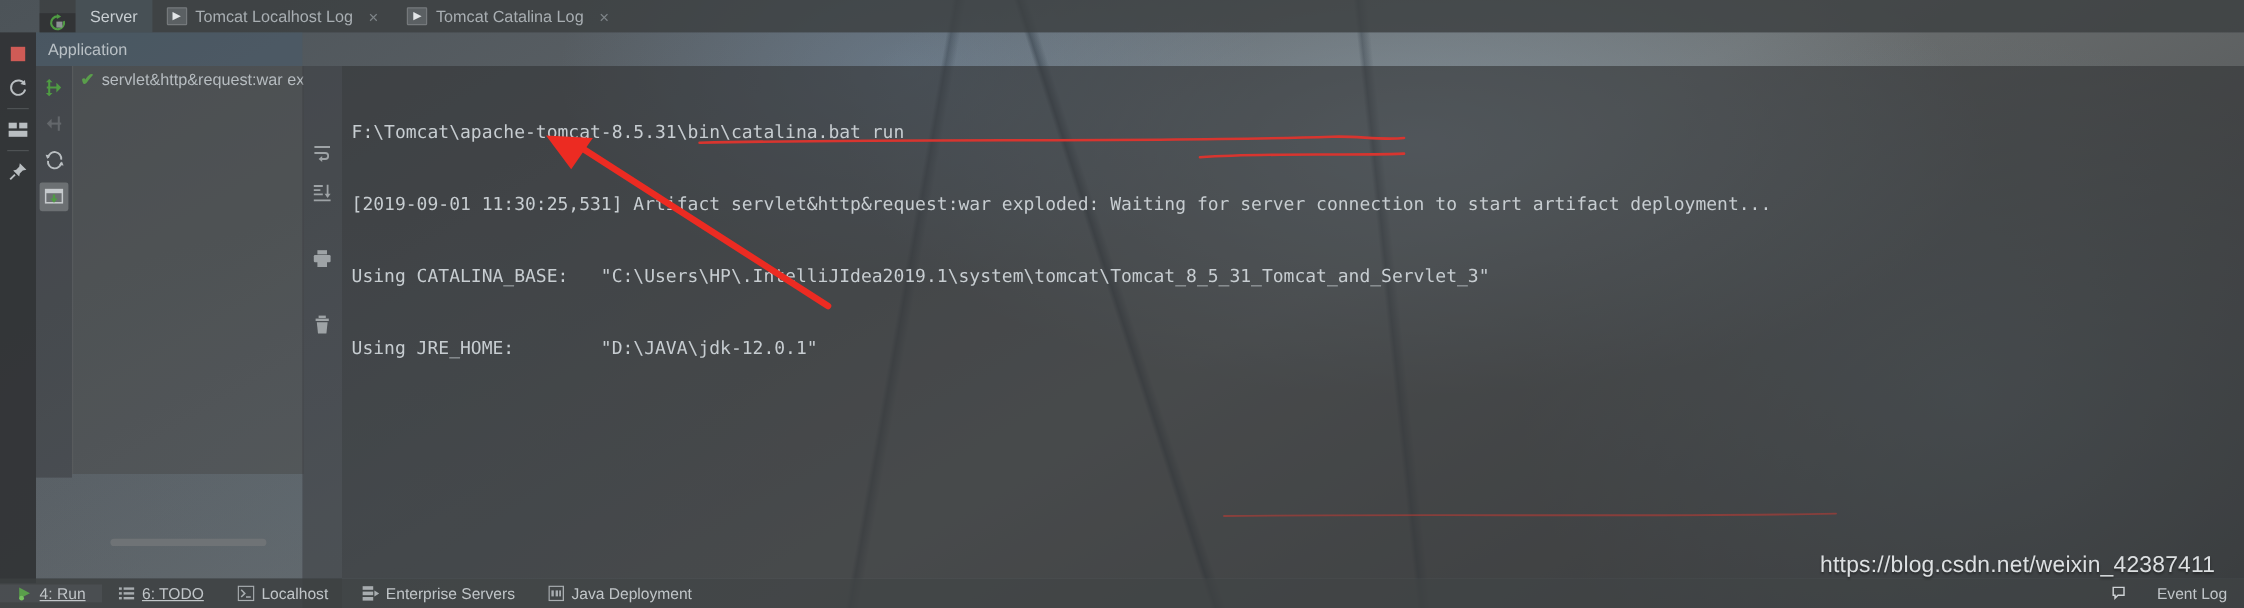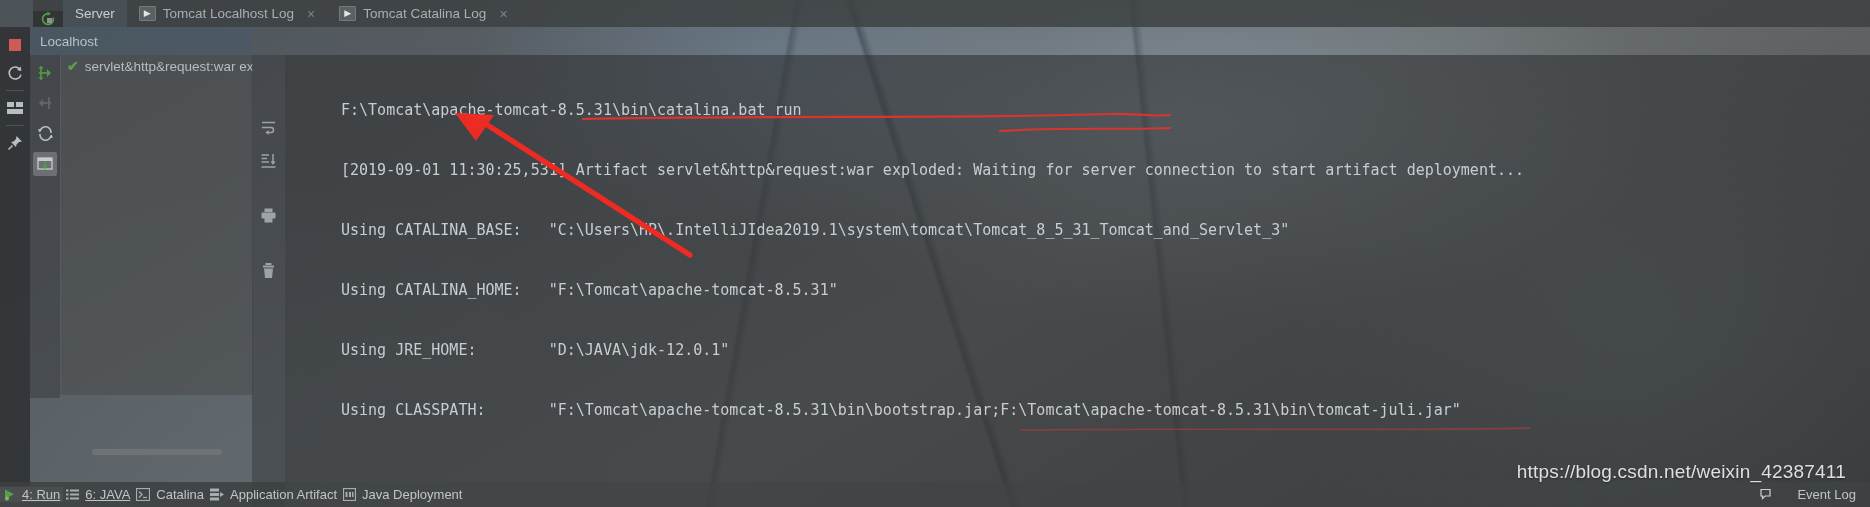--- a/index.html
+++ b/index.html
@@ -108,34 +108,34 @@
   }
   .cg-btn{width:33px;height:33px;display:flex;align-items:center;justify-content:center;}
   .console{
     position:absolute;left:33px;top:0;width:1585px;height:427px;
     background:rgba(50,52,53,.62);
     font-family:"DejaVu Sans Mono","Liberation Mono",monospace;
     font-size:15px;line-height:20px;
     padding:5px 0 0 8px;box-sizing:border-box;
     overflow:hidden;white-space:pre;
   }
-  .ln{height:20px;margin-left:48px;}
+  .ln{height:20px;}
   .c-white{color:#c7cdd1;}
 
   
   #annot{position:absolute;left:0;top:0;width:1870px;height:507px;pointer-events:none;z-index:5;}
 
   
   .statusbar{
     position:absolute;left:0;bottom:0;width:1870px;height:25px;
     background:rgba(60,63,65,.85);
     display:flex;align-items:center;gap:0;
     color:#c0c5c8;font-size:13px;
   }
-  .sb-item{display:flex;align-items:center;gap:6px;padding:0 3px;white-space:nowrap;}
+  .sb-item{display:flex;align-items:center;gap:6px;padding:0 14px;white-space:nowrap;}
   .sb-item.first{background:rgba(75,79,82,.9);}
   .sb-u{text-decoration:underline;}
   .sb-right{margin-left:auto;display:flex;align-items:center;gap:23px;padding-right:14px;}
 
   
   .hscroll{
     position:absolute;left:62px;top:394px;width:130px;height:6px;
     background:#6f7376;border-radius:3px;
   }
 
@@ -215,21 +215,21 @@
         <svg width="16" height="16" viewBox="0 0 16 16">
           <path d="M9.5 1 L15 6.5 L12 7 L9.5 9.5 L9 12 L4 7 L6.5 6.5 L9 4 Z" fill="#b9bec1"></path>
           <line x1="5.5" y1="10.5" x2="1.5" y2="14.5" stroke="#b9bec1" stroke-width="1.6"></line>
         </svg>
       </span>
     </div>
   </div>
 
   <div class="hdrrow">
     <div class="hdr-dep">
-      <span>Localhost</span>
+      <span>Application</span>
     </div>
   </div>
 
   <div class="depwrap">
     <div class="dep-tools">
       <div class="lt-btn">
         <span>
           <svg width="18" height="18" viewBox="0 0 18 18">
             <line x1="3" y1="9" x2="14" y2="9" stroke="#4f9c43" stroke-width="1.7"></line>
             <path d="M11 5 L15 9 L11 13 Z" fill="#4f9c43"></path>
@@ -319,23 +319,21 @@
             <path d="M4 6.5 H13 L12 16 H5 Z" fill="#9ea3a6"></path>
           </svg>
         </span>
       </div>
     </div>
 
     <div class="console">
       <div class="ln c-white">F:\Tomcat\apache-tomcat-8.5.31\bin\catalina.bat run</div>
       <div class="ln c-white">[2019-09-01 11:30:25,531] Artifact servlet&amp;http&amp;request:war exploded: Waiting for server connection to start artifact deployment...</div>
       <div class="ln c-white">Using CATALINA_BASE:   "C:\Users\HP\.IntelliJIdea2019.1\system\tomcat\Tomcat_8_5_31_Tomcat_and_Servlet_3"</div>
-      <div class="ln c-white">Using CATALINA_HOME:   "F:\Tomcat\apache-tomcat-8.5.31"</div>
       <div class="ln c-white">Using JRE_HOME:        "D:\JAVA\jdk-12.0.1"</div>
-      <div class="ln c-white">Using CLASSPATH:       "F:\Tomcat\apache-tomcat-8.5.31\bin\bootstrap.jar;F:\Tomcat\apache-tomcat-8.5.31\bin\tomcat-juli.jar"</div>
       
       
       
       
       
       
       
       
       
       
@@ -358,44 +356,44 @@
       <span>
         <svg width="13" height="13" viewBox="0 0 13 13">
           <rect x="0" y="1.5" width="2.5" height="2" fill="#a8adb0"></rect>
             <rect x="4" y="1.5" width="9" height="2" fill="#a8adb0"></rect>
           <rect x="0" y="5.5" width="2.5" height="2" fill="#a8adb0"></rect>
             <rect x="4" y="5.5" width="9" height="2" fill="#a8adb0"></rect>
           <rect x="0" y="9.5" width="2.5" height="2" fill="#a8adb0"></rect>
             <rect x="4" y="9.5" width="9" height="2" fill="#a8adb0"></rect>
         </svg>
       </span>
-      <span class="sb-u">6: JAVA</span>
+      <span class="sb-u">6: TODO</span>
     </div>
 
     <div class="sb-item">
       <span>
         <svg width="14" height="13" viewBox="0 0 14 13">
           <rect x="0.5" y="0.5" width="13" height="12" fill="none" stroke="#a8adb0" stroke-width="1.2"></rect>
           <path d="M3 3.5 L6 6.5 L3 9.5" fill="none" stroke="#a8adb0" stroke-width="1.3"></path>
           <line x1="7" y1="9.5" x2="11" y2="9.5" stroke="#a8adb0" stroke-width="1.3"></line>
         </svg>
       </span>
-      <span>Catalina</span>
+      <span>Localhost</span>
     </div>
 
     <div class="sb-item">
       <span>
         <svg width="14" height="13" viewBox="0 0 14 13">
           <rect x="0" y="0.5" width="9" height="3" fill="#a8adb0"></rect>
           <rect x="0" y="5" width="9" height="3" fill="#a8adb0"></rect>
           <rect x="0" y="9.5" width="9" height="3" fill="#a8adb0"></rect>
           <path d="M10 4 L14 6.5 L10 9 Z" fill="#a8adb0"></path>
         </svg>
       </span>
-      <span>Application Artifact</span>
+      <span>Enterprise Servers</span>
     </div>
 
     <div class="sb-item">
       <span>
         <svg width="13" height="13" viewBox="0 0 13 13">
           <rect x="0.5" y="0.5" width="12" height="12" fill="none" stroke="#a8adb0" stroke-width="1.2"></rect>
           <rect x="2.5" y="4" width="2" height="5" fill="#a8adb0"></rect>
           <rect x="6" y="4" width="2" height="5" fill="#a8adb0"></rect>
           <rect x="9" y="4" width="1.5" height="5" fill="#a8adb0"></rect>
         </svg>

